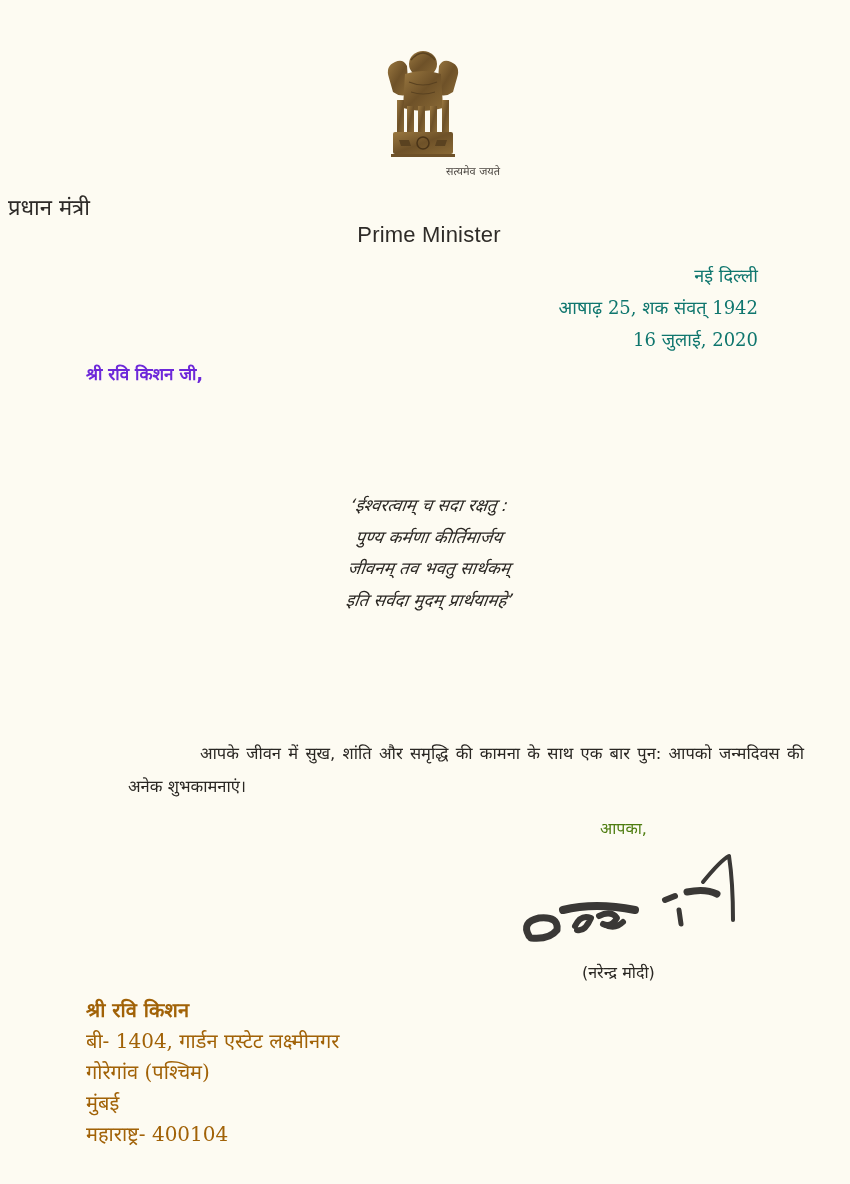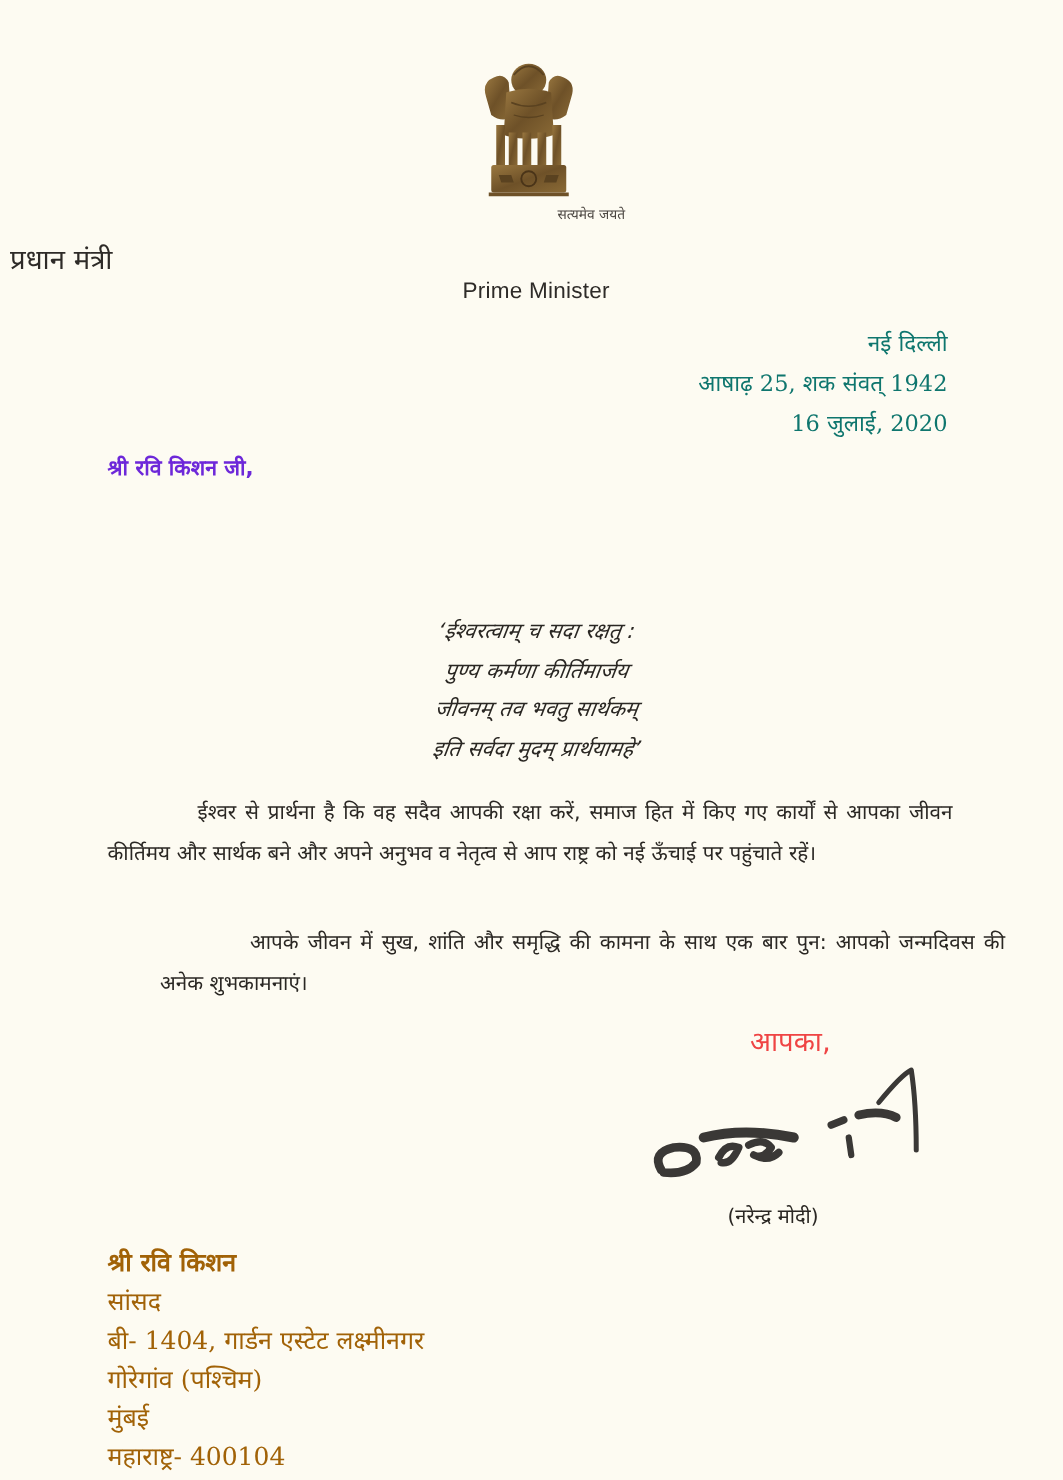--- a/index.html
+++ b/index.html
@@ -44,21 +44,21 @@
       font-size: 22px;
       color: #2e2b28;
     }
     .office-en {
       position: absolute;
       left: 0; top: 222px;
       width: 850px;
       padding-left: 8px;
       text-align: center;
       font-family: "Liberation Sans", sans-serif;
-      font-size: 18px;
+      font-size: 22px;
       color: #2e2b28;
       letter-spacing: 0.2px;
     }
     .dateblock {
       position: absolute;
       right: 92px; top: 260px;
       text-align: right;
       font-family: "DejaVu Serif", serif;
       font-size: 18px;
       line-height: 32px;
@@ -96,22 +96,22 @@
       font-style: italic;
       font-size: 17px;
       line-height: 31.5px;
       color: #2a2723;
     }
     .verse div { transform: skewX(-8deg); }
     .closing {
       position: absolute;
       left: 600px; top: 817px;
       font-family: "DejaVu Sans", sans-serif;
-      font-size: 22px;
-      color: #ef4444;
+      font-size: 16px;
+      color: #4d7c0f;
     }
     .signature {
       position: absolute;
       left: 515px; top: 852px;
       width: 235px; height: 95px;
     }
     .signer {
       position: absolute;
       left: 582px; top: 961px;
       font-family: "DejaVu Sans", sans-serif;
@@ -181,23 +181,20 @@
   <div class="salutation">श्री रवि किशन जी,</div>
 
 
   <div class="verse">
     <div>‘ईश्वरत्वाम् च सदा रक्षतु :</div>
     <div>पुण्य कर्मणा कीर्तिमार्जय</div>
     <div>जीवनम् तव भवतु सार्थकम्</div>
     <div>इति सर्वदा मुदम् प्रार्थयामहे’</div>
   </div>
 
-  <div class="para p2">
-    <span class="indent"></span><span>ईश्वर से प्रार्थना है कि वह सदैव आपकी रक्षा करें, समाज हित में किए गए कार्यों से आपका जीवन कीर्तिमय और सार्थक बने और अपने अनुभव व नेतृत्व से आप राष्ट्र को नई ऊँचाई पर पहुंचाते रहें।</span>
-  </div>
 
   <div class="para p3">
     <span class="indent"></span><span>आपके जीवन में सुख, शांति और समृद्धि की कामना के साथ एक बार पुन: आपको जन्मदिवस की अनेक शुभकामनाएं।</span>
   </div>
 
   <div class="closing">आपका,</div>
 
   <svg class="signature" viewBox="0 0 235 95">
     <g fill="none" stroke="#3a3836" stroke-linecap="round" stroke-linejoin="round">
 
@@ -213,20 +210,19 @@
 
       <path d="M172 40 Q190 36 202 42" stroke-width="7"></path>
       <path d="M188 30 Q206 8 214 4 Q218 30 218 68" stroke-width="4"></path>
     </g>
   </svg>
 
   <div class="signer">(नरेन्द्र मोदी)</div>
 
   <div class="address">
     <div class="addr-name">श्री रवि किशन</div>
-    <div>सांसद</div>
     <div>बी- 1404, गार्डन एस्टेट लक्ष्मीनगर</div>
     <div>गोरेगांव (पश्चिम)</div>
     <div>मुंबई</div>
     <div>महाराष्ट्र- 400104</div>
   </div>
 
 </div>
 
 </body></html>

